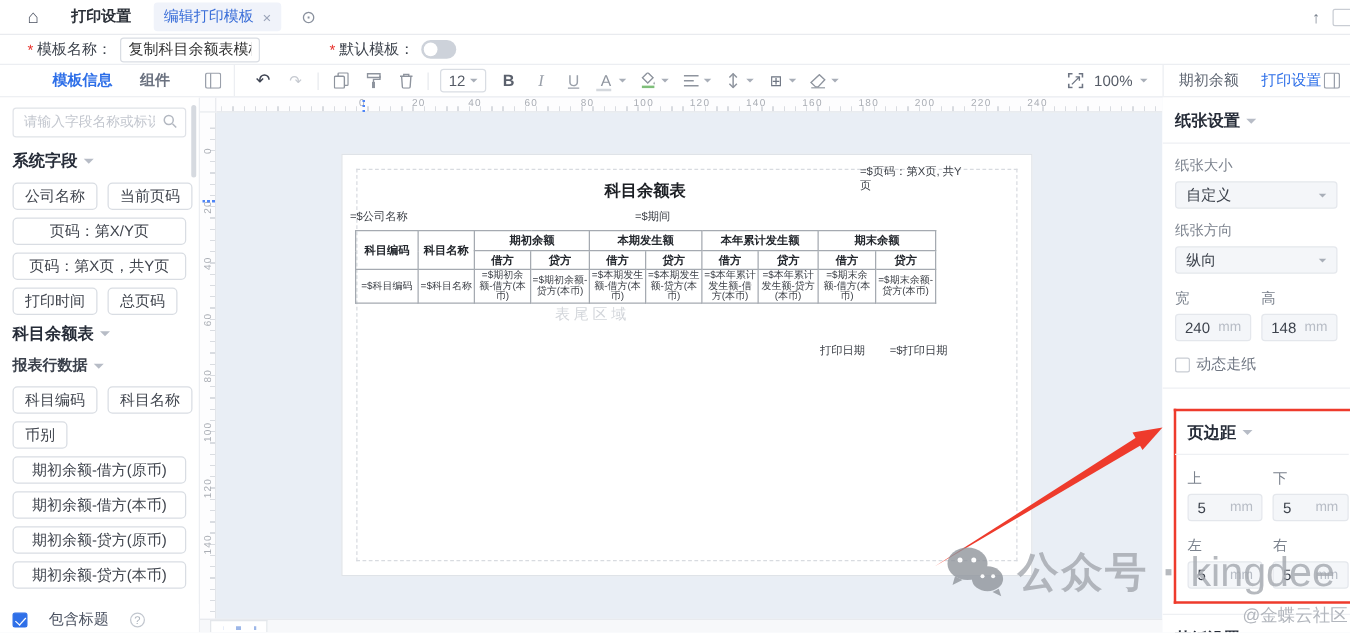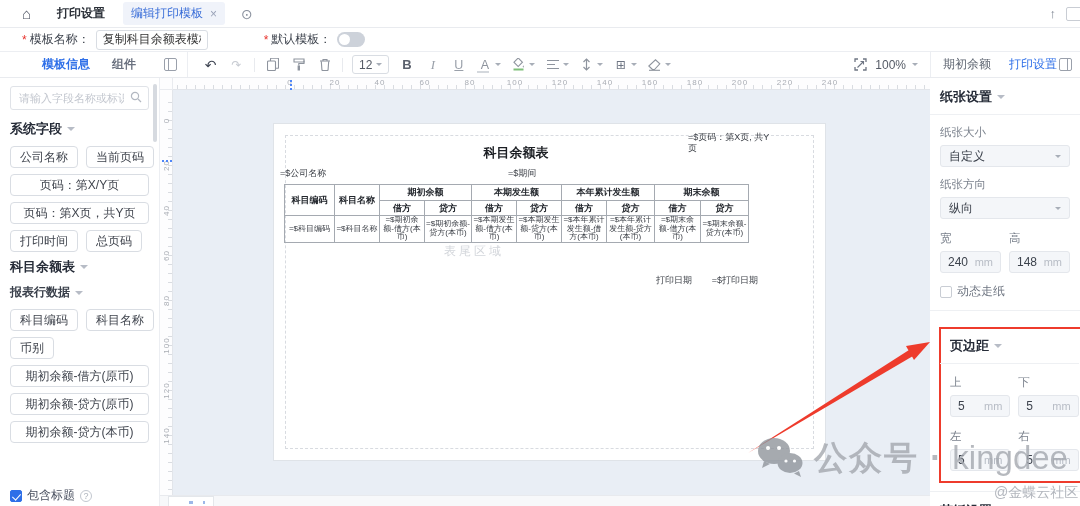--- a/index.html
+++ b/index.html
@@ -72,21 +72,21 @@
   .search-input::placeholder { color:#c3c7cf; }
   .search-ic { position:absolute; right:7px; top:5px; }
   .sec-title { display:flex; align-items:center; gap:5px; margin:4px 10px 8px; font-size:13px; font-weight:700; color:#262c38; }
   .sec-title.small { font-size:12px; color:#3a404b; margin-top:2px; }
   .caret-dn { width:0; height:0; border:4px solid transparent; border-top-color:#b7bcc6; margin-top:4px; }
   .chip-row { display:flex; gap:8px; margin:0 10px 6px; }
   .chip { height:22px; border:1px solid #d9dde3; border-radius:4px; background:#fff; color:#40454e; font-size:12px;
           display:flex; align-items:center; justify-content:center; padding:0 9px; cursor:pointer; white-space:nowrap; }
   .chip.full { flex:1; }
   .include-row { position:absolute; left:0; bottom:0; width:100%; background:#fff; padding:4px 0 2px 10px;
-                 display:flex; align-items:center; gap:5px; }
+                 display:flex; align-items:center; gap:17px; }
   .cbx { width:12px; height:12px; border:1px solid #c9cdd4; border-radius:2px; background:#fff; position:relative; cursor:pointer; flex:none; }
   .cbx.checked { background:#2e6fe8; border-color:#2e6fe8; }
   .cbx.checked::after { content:""; position:absolute; left:3px; top:1px; width:4px; height:7px;
                         border:solid #fff; border-width:0 1.6px 1.6px 0; transform:rotate(42deg); }
   .help-c { width:12px; height:12px; border:1px solid #c2c7cf; border-radius:50%; color:#aeb4bd; font-size:9px;
             display:flex; align-items:center; justify-content:center; }
   .lp-scroll { position:absolute; right:2px; top:6px; width:4px; height:58px; background:#d6dae0; border-radius:2px; }
   
   .canvas { position:absolute; left:160px; top:78px; width:770px; height:428px; background:#e9eef5; overflow:hidden; }
   .ruler-h { position:absolute; left:13px; top:0; right:0; height:12px; background:#fdfdfe; border-bottom:1px solid #e2e5ea;
@@ -329,20 +329,23 @@
     </div>
     <div class="chip-row">
       <div class="chip">科目编码</div>
       <div class="chip">科目名称</div>
     </div>
     <div class="chip-row">
       <div class="chip">币别</div>
     </div>
     <div class="chip-row">
       <div class="chip full">期初余额-借方(原币)</div>
+    </div>
+    <div class="chip-row">
+      <div class="chip full">期初余额-借方(本币)</div>
     </div>
     <div class="chip-row">
       <div class="chip full">期初余额-贷方(原币)</div>
     </div>
     <div class="chip-row">
       <div class="chip full">期初余额-贷方(本币)</div>
     </div>
 
     <div class="include-row">
       <span class="cbx checked"></span>

